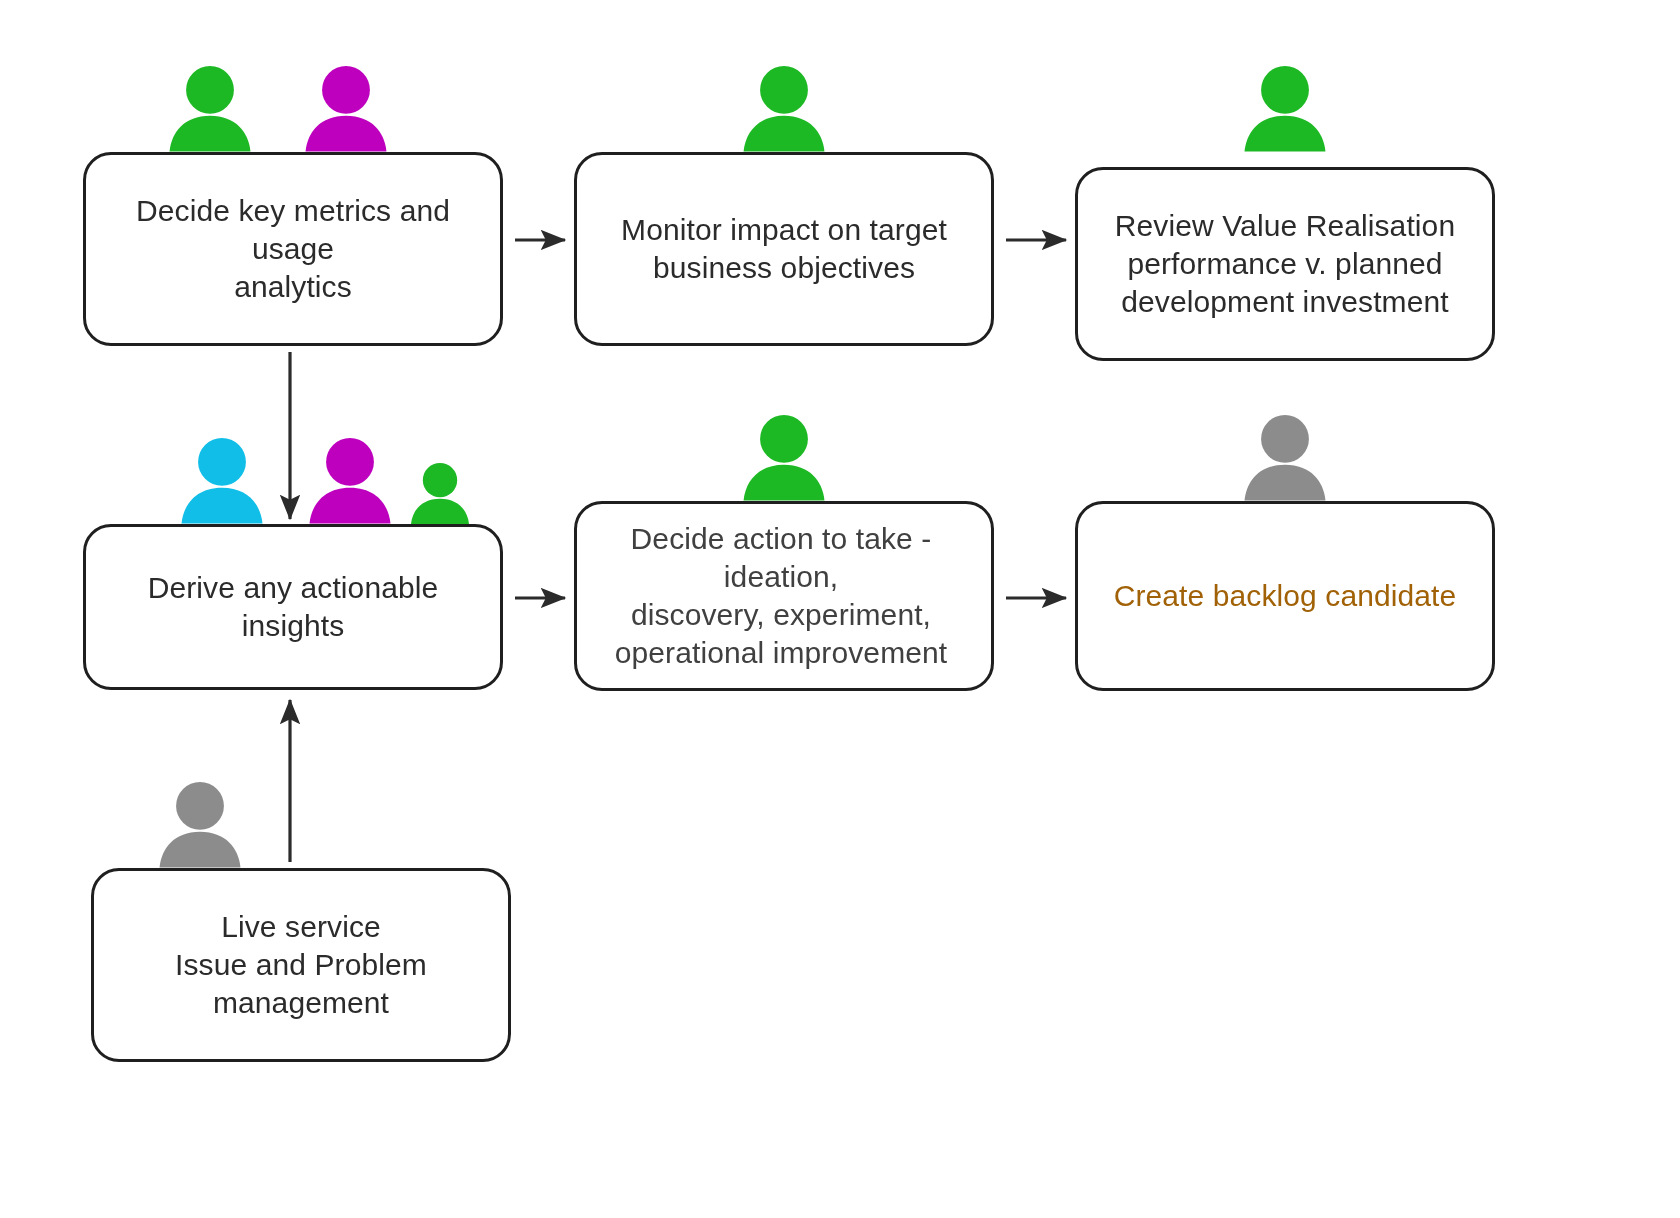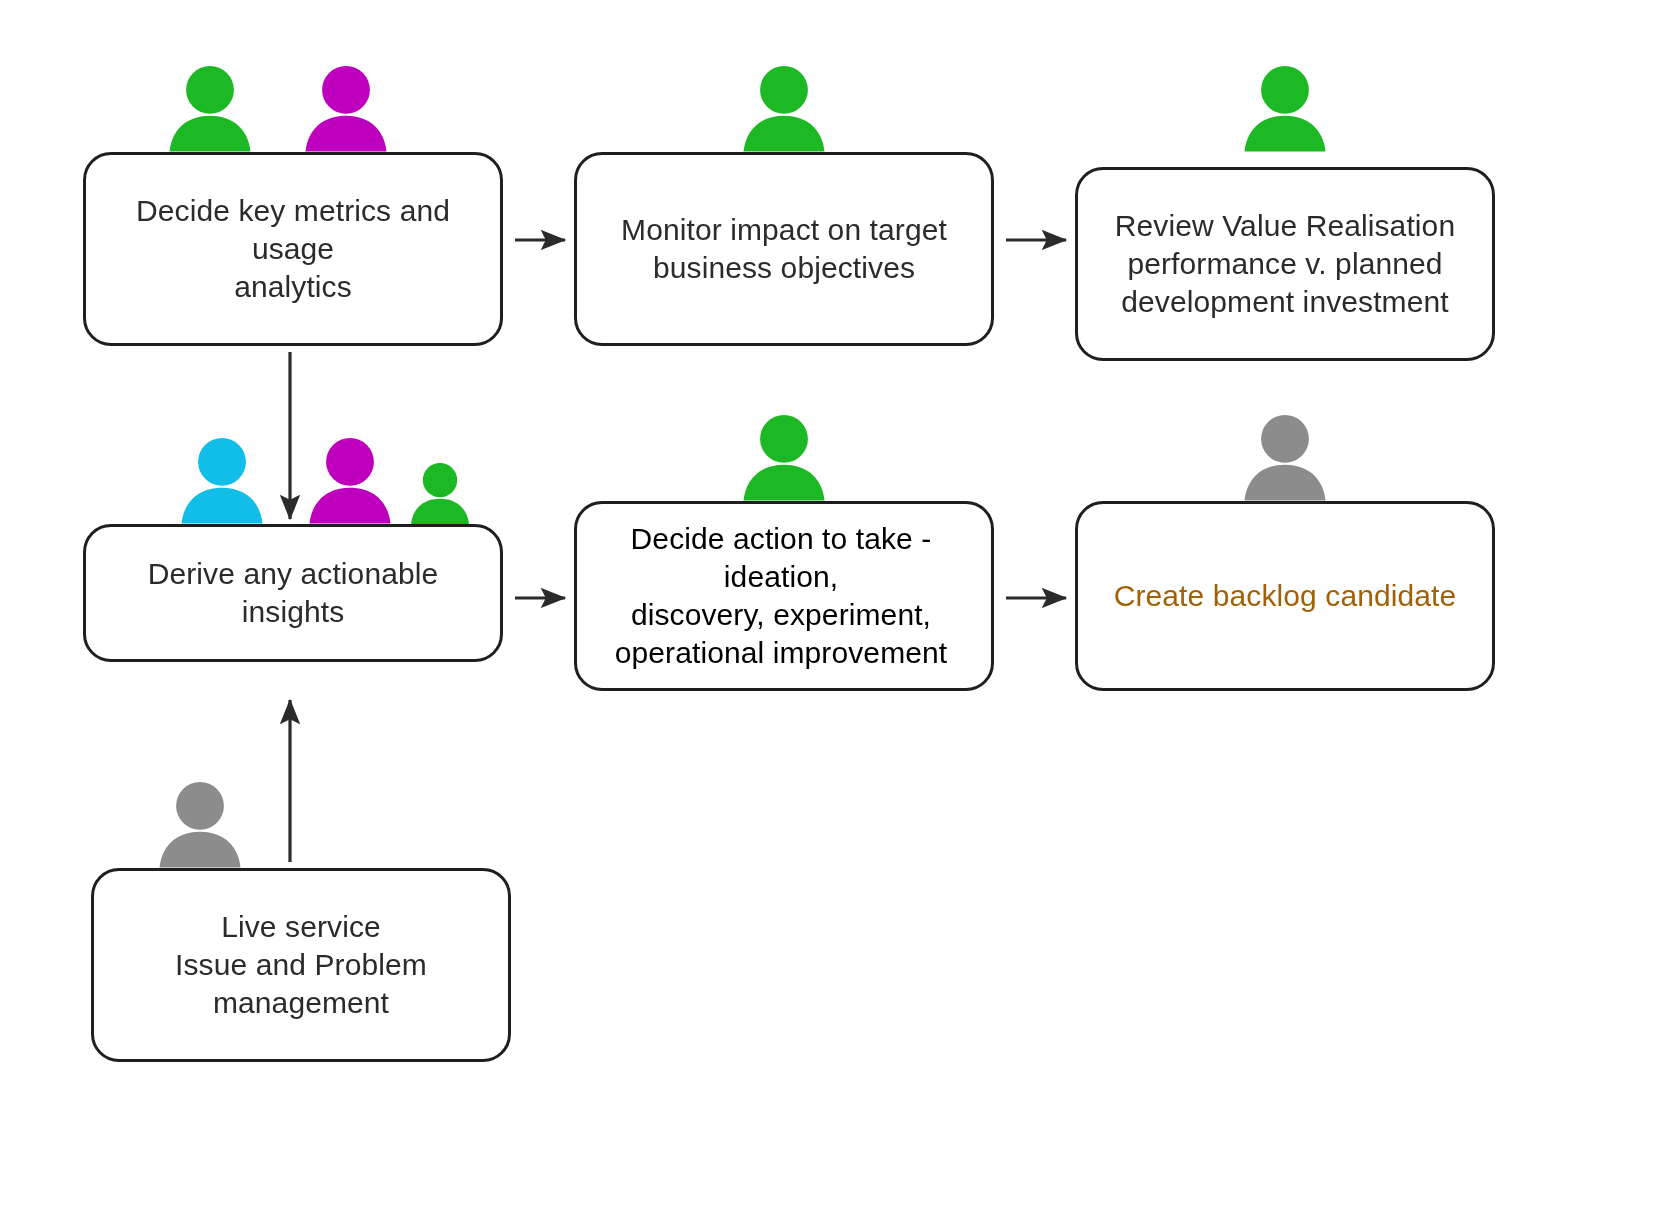--- a/index.html
+++ b/index.html
@@ -81,25 +81,25 @@
       </div>
       <div class="node" style="left: 574px; top: 152px; width: 420px; height: 194px; border-color: rgb(31, 31, 31); background: rgb(255, 255, 255);">
         <div class="node-label" style="color: rgb(43, 43, 43);">Monitor impact on target
 business  objectives</div>
       </div>
       <div class="node" style="left: 1075px; top: 152px; width: 420px; height: 194px; border-color: rgb(31, 31, 31); background: rgb(255, 255, 255); margin-top: 15px;">
         <div class="node-label" style="color: rgb(43, 43, 43);">Review Value Realisation
 performance v. planned
 development investment</div>
       </div>
-      <div class="node" style="left: 83px; top: 524px; width: 420px; height: 138px; border-color: rgb(31, 31, 31); background: rgb(255, 255, 255);">
+      <div class="node" style="left: 83px; top: 524px; width: 420px; height: 166px; border-color: rgb(31, 31, 31); background: rgb(255, 255, 255);">
         <div class="node-label" style="color: rgb(43, 43, 43);">Derive any actionable insights</div>
       </div>
       <div class="node" style="left: 574px; top: 501px; width: 420px; height: 190px; border-color: rgb(31, 31, 31); background: rgb(255, 255, 255);">
-        <div class="node-label" style="color: #000000; padding-left: 8px;">Decide action to take - ideation,
+        <div class="node-label" style="color: #404040; padding-left: 8px;">Decide action to take - ideation,
 discovery, experiment,
 operational improvement</div>
       </div>
       <div class="node" style="left: 1075px; top: 501px; width: 420px; height: 190px; border-color: rgb(31, 31, 31); background: rgb(255, 255, 255);">
         <div class="node-label" style="color: #a16207;">Create backlog candidate</div>
       </div>
       <div class="node" style="left: 83px; top: 868px; width: 420px; height: 194px; border-color: rgb(31, 31, 31); background: rgb(255, 255, 255); margin-left: 8px;">
         <div class="node-label" style="color: rgb(43, 43, 43);">Live service
 Issue and Problem management</div>
       </div>

